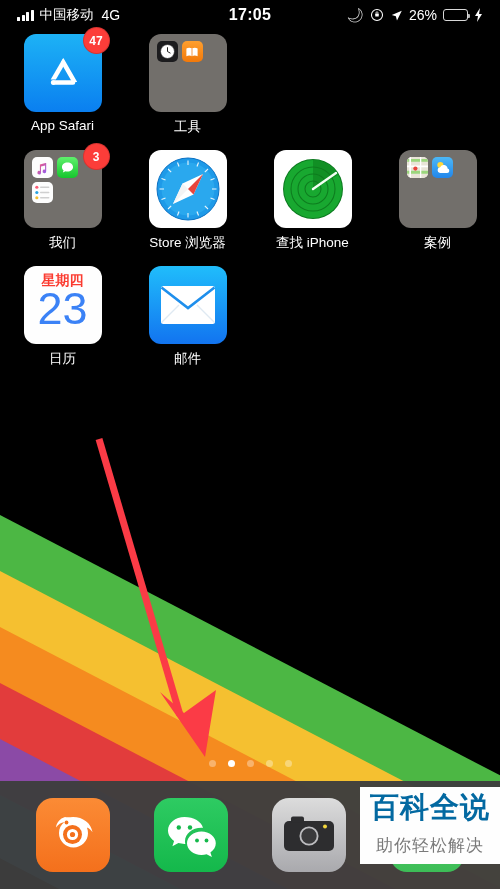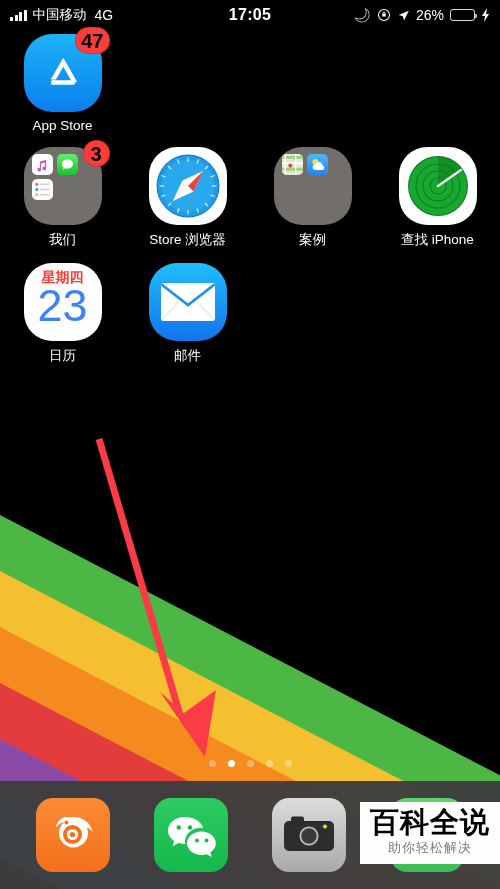--- a/index.html
+++ b/index.html
@@ -33,21 +33,21 @@
   }
 
   
   #status-bar {
     position: absolute; top: 0; left: 0;
     width: 500px; height: 30px;
     display: flex; align-items: center;
     color: #fff;
     font-size: 15px;
     z-index: 20;
-    padding: 0 10px;
+    padding: 0 17px;
   }
   .sb-left { display: flex; align-items: center; gap: 6px; flex: 1; }
   .sb-center { position: absolute; left: 0; right: 0; text-align: center;
                font-size: 16px; font-weight: bold; letter-spacing: .3px; }
   .sb-right { display: flex; align-items: center; gap: 6px; margin-left: auto;
               position: relative; z-index: 2; }
   .signal-bars { display: flex; align-items: flex-end; gap: 1.5px; height: 11px; }
   .signal-bars i { display: block; width: 3px; background: #fff; border-radius: .5px; }
   .signal-bars i:nth-child(1) { height: 4px; }
   .signal-bars i:nth-child(2) { height: 6px; }
@@ -74,35 +74,35 @@
     z-index: 10;
   }
   .icon-row { display: flex; }
   .app {
     width: 25%;
     display: flex; flex-direction: column; align-items: center;
     margin-bottom: 14px;
   }
   .icon-wrap { position: relative; width: 78px; height: 78px; }
   .icon {
-    width: 78px; height: 78px; border-radius: 28px;
+    width: 78px; height: 78px; border-radius: 12px;
     overflow: hidden; position: relative;
   }
   .app-label {
     margin-top: 6px;
     color: #fff; font-size: 13.5px;
     text-shadow: 0 1px 2px rgba(0,0,0,.8);
     white-space: nowrap;
   }
   .badge {
     position: absolute; top: -7px; right: -8px;
     min-width: 27px; height: 27px; padding: 0 5px;
-    background: #fc3d39; color: #000000;
+    background: #fc3d39; color: #ffffff;
     border-radius: 14px;
-    font-size: 20px; font-weight: bold;
+    font-size: 12px; font-weight: bold;
     display: flex; align-items: center; justify-content: center;
     border: 1.5px solid rgba(0,0,0,.15);
     line-height: 1;
   }
 
   
   .ic-appstore { background: linear-gradient(180deg,#1db2f5 0%,#0a7ff0 100%);
                  display: flex; align-items: center; justify-content: center; }
   
   .ic-stocks { background: linear-gradient(180deg,#2c2c2e 0%,#141416 100%); }
@@ -181,21 +181,21 @@
   
   #watermark {
     position: absolute; right: 0; bottom: 25px;
     width: 140px; background: #fefefe;
     padding: 5px 6px 7px;
     text-align: center;
     z-index: 40;
   }
   .wm-title { color: #3fbf4b; font-size: 29px; font-weight: bold; line-height: 1.05;
               letter-spacing: 1px; }
-  .wm-sub { color: #7a7a7a; font-size: 13px; margin-top: 2px; letter-spacing: 1px; }
+  .wm-sub { color: #7a7a7a; font-size: 17px; margin-top: 12px; letter-spacing: 1px; }
 </style>
 </head>
 <body>
 
 <div id="screen">
 
   <div id="wallpaper">
     <div class="stripe" style="top: 300px; background: rgb(76, 183, 68);"></div>
     <div class="stripe" style="top: 356px; background: rgb(245, 192, 48);"></div>
     <div class="stripe" style="top: 412px; background: rgb(245, 139, 31);"></div>
@@ -249,24 +249,46 @@
                 <path d="M27.9 13.4l2.6 4.5-9.6 16.6h-5.2l12.2-21.1z"></path>
                 <path d="M28.1 13.4l11.1 19.2-2.6 4.5-14-24.2 2.6-4.5 2.9 5z" opacity="0"></path>
                 <path d="M31 17.6l11.2 19.3h-5.2L25.8 17.6l2.6-4.5 2.6 4.5z"></path>
                 <path d="M18.2 37.5h19.8" stroke="#fff" stroke-width="4.6" stroke-linecap="round"></path>
                 <circle cx="18.4" cy="37.6" r="2.4"></circle>
               </g>
             </svg>
           </div>
           <span class="badge">47</span>
         </div>
-        <span class="app-label">App Store</span>
-      </div>
-
-
+        <span class="app-label">App Safari</span>
+      </div>
+
+
+      <div class="app">
+        <div class="icon-wrap">
+          <div class="icon ic-folder">
+            <span class="mini mini-clock">
+              <svg width="17" height="17" viewBox="0 0 20 20">
+                <circle cx="10" cy="10" r="8.2" fill="#fff"></circle>
+                <circle cx="10" cy="10" r="8.2" fill="none" stroke="#1c1c1e" stroke-width=".8"></circle>
+                <line x1="10" y1="10" x2="10" y2="5" stroke="#111" stroke-width="1.1"></line>
+                <line x1="10" y1="10" x2="13.5" y2="12" stroke="#111" stroke-width="1.1"></line>
+              </svg>
+            </span>
+            <span class="mini mini-books">
+              <svg width="14" height="14" viewBox="0 0 20 20">
+                <path d="M2 5c2.6-1.4 5.4-1.4 8 0v11c-2.6-1.4-5.4-1.4-8 0z" fill="#fff"></path>
+                <path d="M18 5c-2.6-1.4-5.4-1.4-8 0v11c2.6-1.4 5.4-1.4 8 0z" fill="#fff"></path>
+                <line x1="10" y1="5" x2="10" y2="16" stroke="#f2790a" stroke-width="1.1"></line>
+              </svg>
+            </span>
+          </div>
+        </div>
+        <span class="app-label">工具</span>
+      </div>
 
     </div>
 
     <div class="icon-row">
 
       <div class="app">
         <div class="icon-wrap">
           <div class="icon ic-folder">
             <span class="mini mini-music">
               <svg width="14" height="14" viewBox="0 0 20 20">
@@ -329,61 +351,61 @@
               <path d="M50 20 35 35l5.5 5.5z" fill="#e8453c"></path>
               <path d="M20 50 35 35l-5.5-5.5z" fill="#f4f4f4"></path>
             </svg>
           </div>
         </div>
         <span class="app-label">Store 浏览器</span>
       </div>
 
       <div class="app">
         <div class="icon-wrap">
-          <div class="icon ic-folder">
-            <span class="mini mini-maps">
-              <svg width="21" height="21" viewBox="0 0 20 20">
-                <rect width="20" height="20" fill="#e9e4d8"></rect>
-                <path d="M0 13h20v3H0z" fill="#9bd67d"></path>
-                <path d="M0 2h20v2.5H0z" fill="#9bd67d"></path>
-                <path d="M3 0v20" stroke="#fff" stroke-width="1.6"></path>
-                <path d="M0 9h20" stroke="#fff" stroke-width="1.6"></path>
-                <path d="M13 0v20" stroke="#fff" stroke-width="1.2"></path>
-                <circle cx="8" cy="11" r="2" fill="#e8453c"></circle>
-              </svg>
-            </span>
-            <span class="mini mini-weather">
-              <svg width="17" height="17" viewBox="0 0 20 20">
-                <circle cx="7.5" cy="7" r="3.6" fill="#ffd83b"></circle>
-                <path d="M7 16.5a3.5 3.5 0 0 1 .3-6.9 4.6 4.6 0 0 1 8.7 1.6 2.7 2.7 0 0 1-.5 5.3z" fill="#fff"></path>
-              </svg>
-            </span>
-          </div>
-        </div>
-        <span class="app-label">案例</span>
-      </div>
-
-      <div class="app">
-        <div class="icon-wrap">
           <div class="icon ic-findphone">
             <svg width="66" height="66" viewBox="0 0 66 66">
               <circle cx="33" cy="33" r="30" fill="#0d7a20"></circle>
               <circle cx="33" cy="33" r="29" fill="#18a830"></circle>
               <g fill="none" stroke="#0e7d1f" stroke-width="1.1">
                 <circle cx="33" cy="33" r="22"></circle>
                   <circle cx="33" cy="33" r="15"></circle>
                 <circle cx="33" cy="33" r="8"></circle>
               </g>
               <path d="M33 33 L33 4 A29 29 0 0 1 58 19 Z" fill="#0c7a1c" opacity=".55"></path>
               <path d="M33 33 L56 17" stroke="#f3fff3" stroke-width="2.4" stroke-linecap="round"></path>
             </svg>
           </div>
         </div>
         <span class="app-label">查找 iPhone</span>
       </div>
+
+      <div class="app">
+        <div class="icon-wrap">
+          <div class="icon ic-folder">
+            <span class="mini mini-maps">
+              <svg width="21" height="21" viewBox="0 0 20 20">
+                <rect width="20" height="20" fill="#e9e4d8"></rect>
+                <path d="M0 13h20v3H0z" fill="#9bd67d"></path>
+                <path d="M0 2h20v2.5H0z" fill="#9bd67d"></path>
+                <path d="M3 0v20" stroke="#fff" stroke-width="1.6"></path>
+                <path d="M0 9h20" stroke="#fff" stroke-width="1.6"></path>
+                <path d="M13 0v20" stroke="#fff" stroke-width="1.2"></path>
+                <circle cx="8" cy="11" r="2" fill="#e8453c"></circle>
+              </svg>
+            </span>
+            <span class="mini mini-weather">
+              <svg width="17" height="17" viewBox="0 0 20 20">
+                <circle cx="7.5" cy="7" r="3.6" fill="#ffd83b"></circle>
+                <path d="M7 16.5a3.5 3.5 0 0 1 .3-6.9 4.6 4.6 0 0 1 8.7 1.6 2.7 2.7 0 0 1-.5 5.3z" fill="#fff"></path>
+              </svg>
+            </span>
+          </div>
+        </div>
+        <span class="app-label">案例</span>
+      </div>
     </div>
 
     <div class="icon-row">
 
       <div class="app">
         <div class="icon-wrap">
           <div class="icon ic-calendar">
             <span class="cal-dow">星期四</span>
             <span class="cal-day">23</span>
           </div>
@@ -458,17 +480,17 @@
     </div>
 
     <div class="dock-icon ic-green">
       <svg width="50" height="50" viewBox="0 0 50 50">
         <path d="M25 8c-6 0-10 4.5-10 10 0 5 3 8 3 11h14c0-3 3-6 3-11 0-5.5-4-10-10-10z" fill="#fff"></path>
       </svg>
     </div>
   </div>
 
   <div id="watermark">
-    <div class="wm-title" style="color: #000000;">百科全说</div>
+    <div class="wm-title" style="color: #0369a1;">百科全说</div>
     <div class="wm-sub">助你轻松解决</div>
   </div>
 
 </div>
 
 </body></html>

